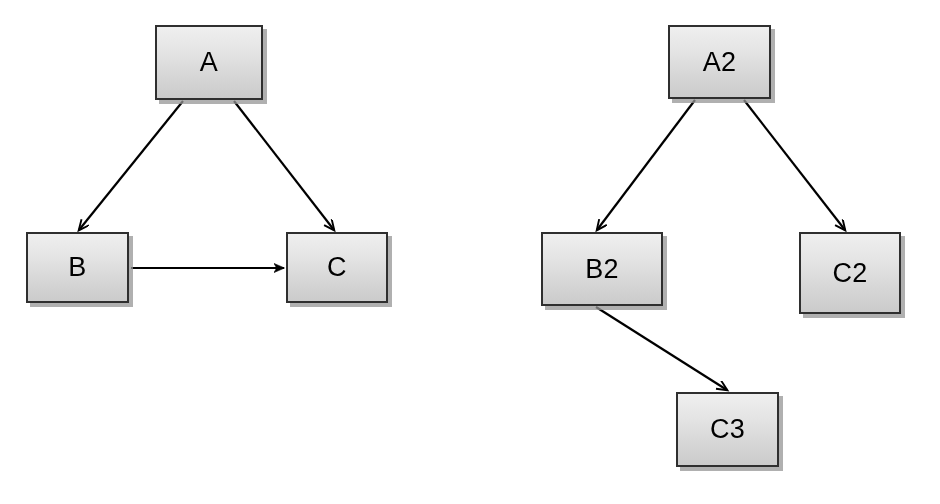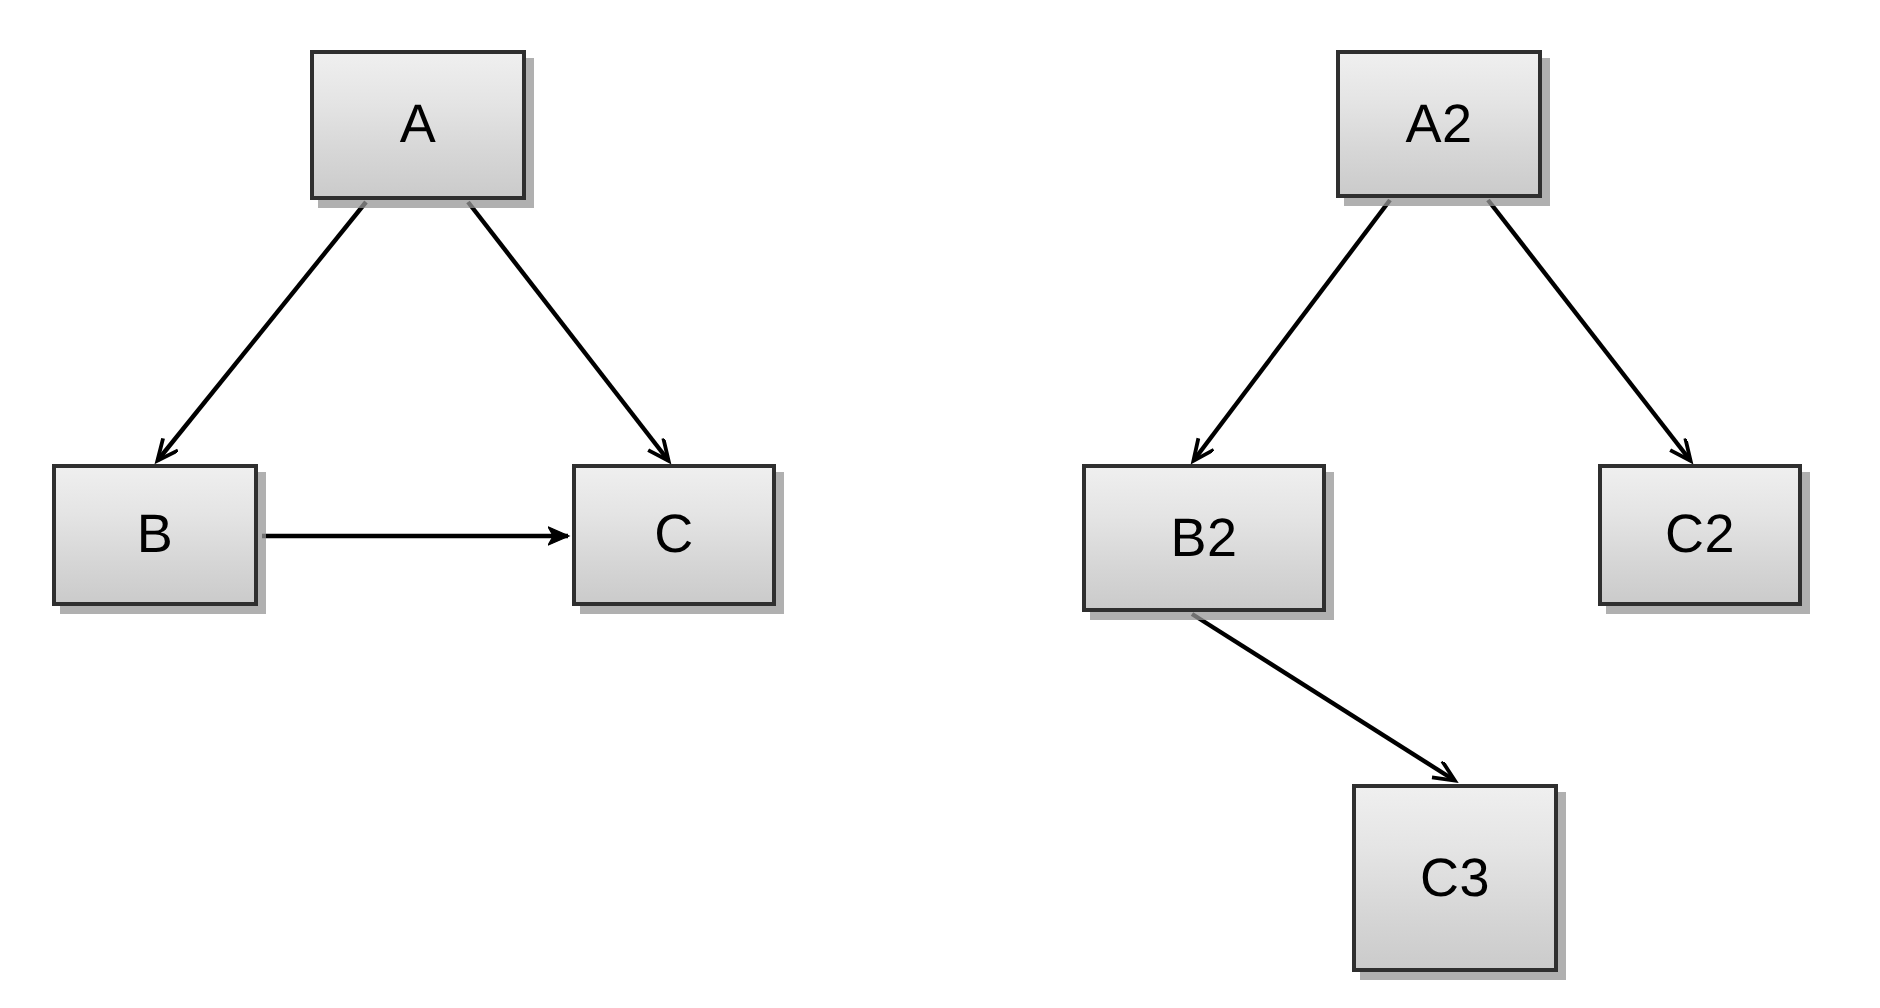--- a/index.html
+++ b/index.html
@@ -82,21 +82,21 @@
       </div>
       <div class="node" style="left: 286px; top: 232px; width: 102px; height: 71px;">
         <span class="node-label">C</span>
       </div>
       <div class="node" style="left: 668px; top: 25px; width: 103px; height: 74px;">
         <span class="node-label">A2</span>
       </div>
       <div class="node" style="left: 541px; top: 232px; width: 122px; height: 74px;">
         <span class="node-label">B2</span>
       </div>
-      <div class="node" style="left: 799px; top: 232px; width: 102px; height: 71px;">
+      <div class="node" style="left: 799px; top: 232px; width: 102px; height: 82px;">
         <span class="node-label">C2</span>
       </div>
-      <div class="node" style="left: 676px; top: 392px; width: 103px; height: 94px; justify-content: center;">
+      <div class="node" style="left: 676px; top: 392px; width: 103px; height: 75px; justify-content: center;">
         <span class="node-label">C3</span>
       </div>
     </div>
 
 </div>
 
 </body></html>

